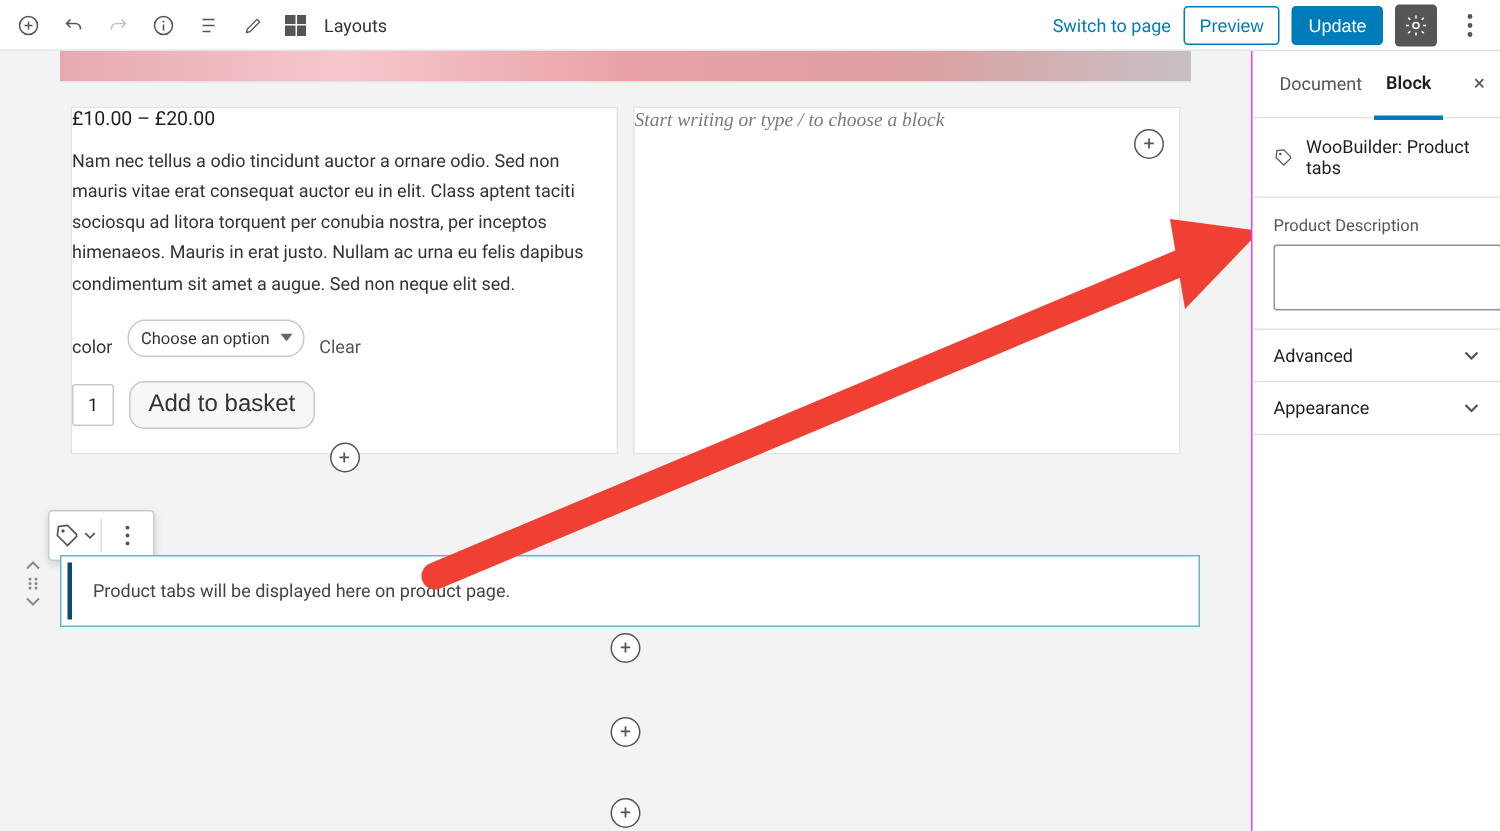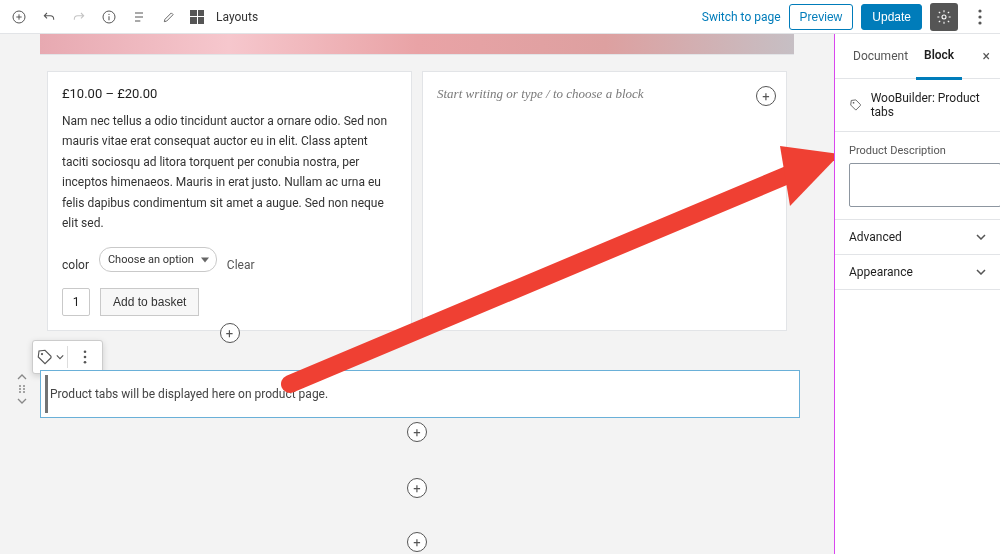--- a/index.html
+++ b/index.html
@@ -12,41 +12,41 @@
   .tb-right{display:flex;align-items:center;gap:8px}
   .link{color:#007cba;font-size:12px}
   .btn{font-size:12px;padding:5px 10px;border-radius:3px;border:1px solid #007cba;background:#fff;color:#007cba}
   .btn.primary{background:#007cba;color:#fff}
   .ico-btn{width:28px;height:28px;display:flex;align-items:center;justify-content:center;border-radius:3px}
   .ico-btn.filled{background:#555;color:#fff}
   .workspace{display:flex;height:521px}
   .canvas{flex:1;background:#f3f3f3;position:relative;overflow:hidden}
   .hero{height:20px;margin:0 40px;background:linear-gradient(90deg,#e7a9b1,#f6c7cd,#e9a3a6,#dda0a0,#c6bfc4);border-bottom:1px solid #e2e4e7}
   .cols{display:flex;gap:10px;margin:16px auto 0;width:740px}
-  .col{flex:1;border:1px solid #e2e4e7;background:#fff;padding:14px;position:relative;min-height:230px}
+  .col{flex:1;border:1px solid #e2e4e7;background:#fff;position:relative;min-height:230px}
   .price{font-size:13px;margin-bottom:10px}
   .desc{font-size:12px;line-height:1.7;color:#333;margin-bottom:14px}
   .row-attr{display:flex;align-items:flex-end;gap:10px;margin-bottom:16px}
   .attr-label{font-size:12px;color:#333}
   .select{border:1px solid #c9c9c9;border-radius:12px;font-size:11px;padding:5px 22px 5px 8px;position:relative;color:#333}
   .select::after{content:"";position:absolute;right:7px;top:50%;transform:translateY(-50%);border-left:4px solid transparent;border-right:4px solid transparent;border-top:5px solid #666}
   .clear{font-size:12px;color:#555}
   .row-add{display:flex;gap:10px;align-items:center}
   .qty{width:26px;height:26px;border:1px solid #c9c9c9;display:flex;align-items:center;justify-content:center;font-size:12px;border-radius:2px}
-  .add-btn{border:1px solid #c9c9c9;background:#f7f7f7;font-size:12px;padding:6px 12px;border-radius:0;color:#333}
+  .add-btn{border:1px solid #c9c9c9;background:#f7f7f7;font-size:16px;padding:6px 12px;border-radius:10px;color:#333}
   .plus-circ{position:absolute;width:18px;height:18px;border:1.5px solid #555;border-radius:50%;display:flex;align-items:center;justify-content:center;font-size:13px;color:#555;background:#fff}
   .col .plus-bottom{left:50%;bottom:-3px;transform:translate(-50%,50%)}
   .col2-text{color:#7a7a7a;font-family:Georgia,serif;font-style:italic;font-size:13px}
   .plus-topright{right:10px;top:14px}
   .block-toolbar{position:absolute;left:32px;top:306px;display:flex;align-items:center;background:#fff;border:1px solid #ccc;box-shadow:0 2px 6px rgba(0,0,0,.15);height:32px;border-radius:3px}
   .bt-seg{width:34px;height:32px;display:flex;align-items:center;justify-content:center;color:#555}
   .bt-sep{width:1px;height:22px;background:#ddd}
   .move-handle{position:absolute;left:12px;top:340px;width:20px;display:flex;flex-direction:column;align-items:center;gap:4px;color:#7a7a7a;font-size:11px}
   .block-sel{position:absolute;left:40px;top:336px;width:758px;border:1px solid #6ab0d8;background:#fff}
-  .notice{margin:4px;border-left:3px solid #737373;background:#fff;padding:12px 2px;font-size:12px;color:#444}
+  .notice{margin:4px;border-left:3px solid #0c4a6e;background:#fff;padding:12px 14px;font-size:12px;color:#444}
   .canvas .appender{position:absolute;left:50%;transform:translateX(-50%)}
   .app1{top:388px}.app2{top:444px}.app3{top:498px}
   .sidebar{width:165px;border-left:1px solid #d946ef;display:flex;flex-direction:column}
   .tabs{display:flex;align-items:center;border-bottom:1px solid #e2e4e7;height:44px;padding:0 10px;position:relative}
   .tab{font-size:12px;color:#555;padding:0 8px;height:100%;display:flex;align-items:center}
   .tab.active{color:#1e1e1e;font-weight:600;border-bottom:3px solid #007cba;margin-bottom:-1px}
   .tab-close{position:absolute;right:10px;top:50%;transform:translateY(-50%);color:#555;font-size:14px}
   .panel-title{display:flex;align-items:center;gap:8px;padding:12px 14px;border-bottom:1px solid #e2e4e7;font-size:12px}
   .tag-ico{width:16px;height:16px}
   .panel-body{padding:12px 0 12px 14px;border-bottom:1px solid #e2e4e7}

